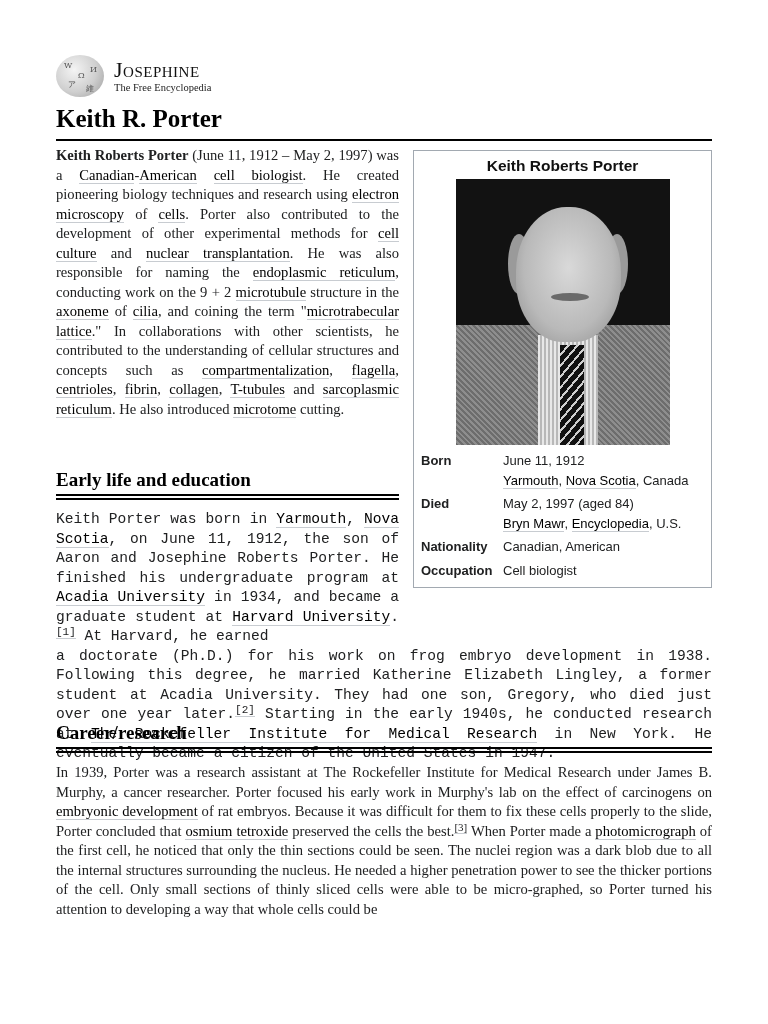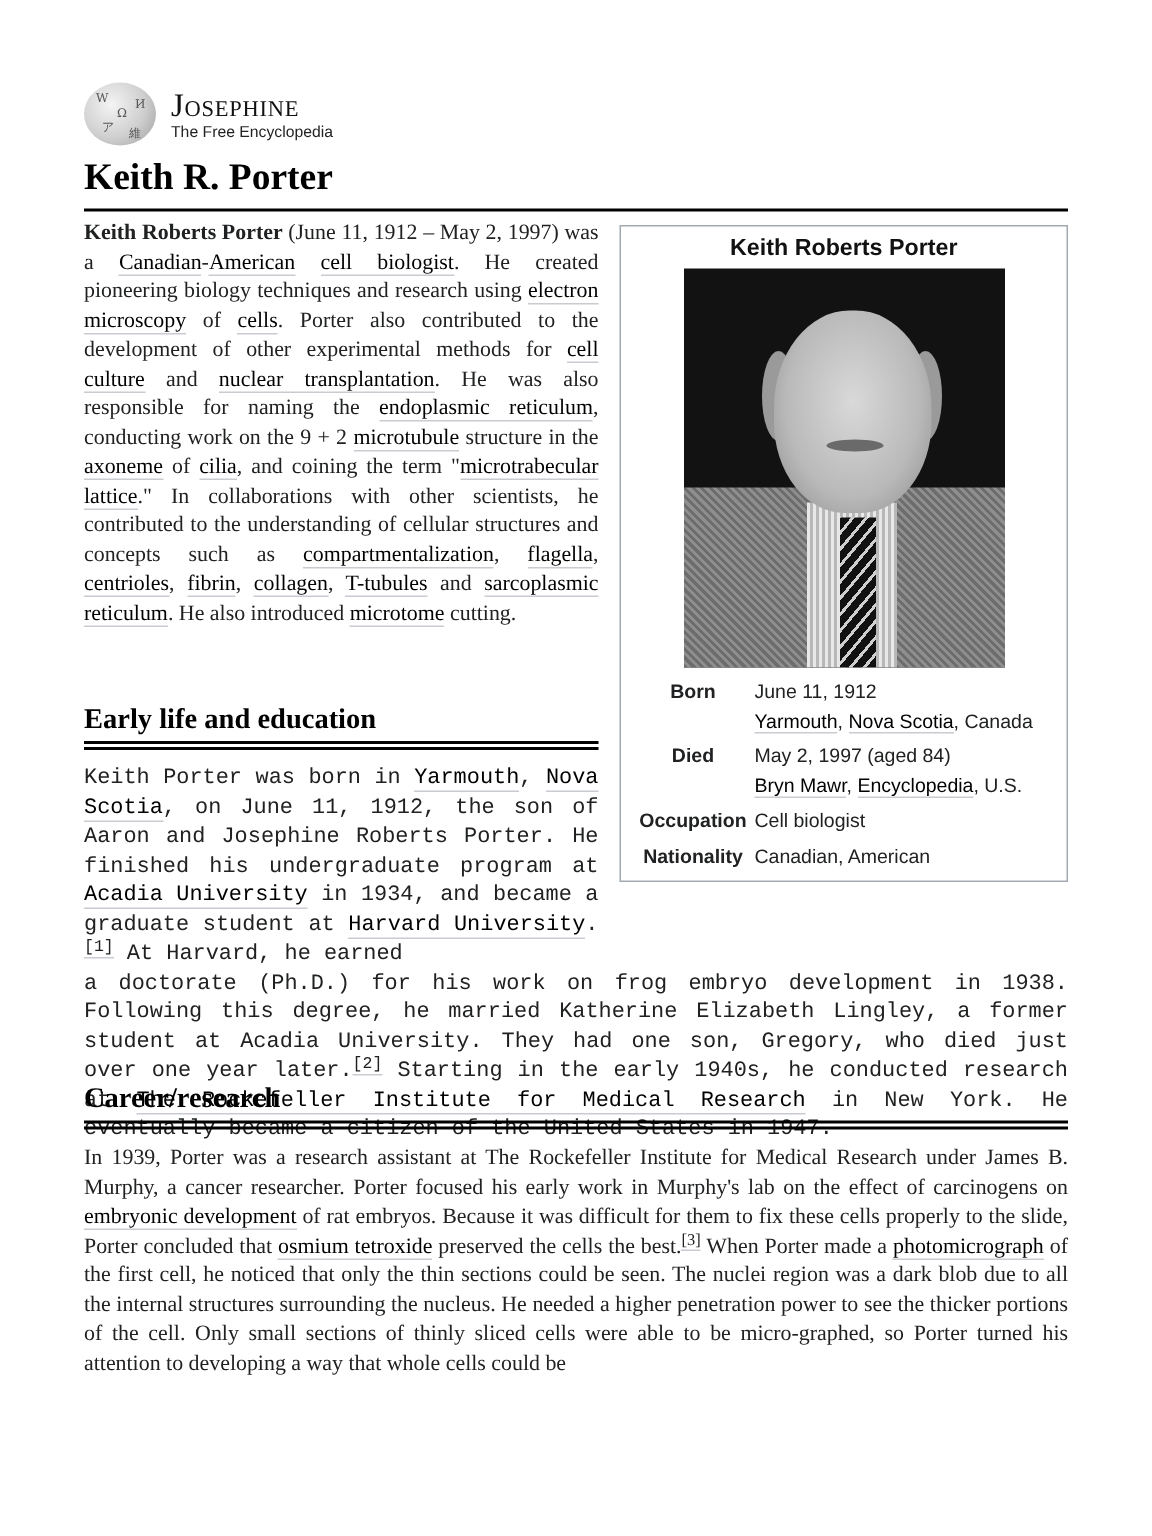--- a/index.html
+++ b/index.html
@@ -3,40 +3,40 @@
 <meta charset="utf-8">
 <style>
   html, body { margin: 0; padding: 0; background: #ffffff; }
   body { width: 768px; height: 1024px; overflow: hidden; position: relative; color: #202122; }
   .page { position: absolute; left: 56px; top: 54px; width: 656px; }
   .logo { display: flex; align-items: center; height: 44px; }
   .globe { width: 48px; height: 42px; border-radius: 50%; background: radial-gradient(circle at 38% 35%, #f4f4f4 0%, #cfcfcf 55%, #9c9c9c 100%); position: relative; overflow: hidden; }
   .globe span { position: absolute; font-family: "DejaVu Serif", serif; font-size: 8px; color: #555; }
   .wordmark { margin-left: 10px; line-height: 1; }
   .wordmark .w1 { font-family: "Liberation Serif", serif; font-size: 22px; letter-spacing: 0.5px; color: #111; font-variant: small-caps; }
-  .wordmark .w2 { font-family: Liberation Sans, sans-serif; font-size: 10.5px; color: #222; margin-top: 2px; }
+  .wordmark .w2 { font-family: Liberation Serif, serif; font-size: 10.5px; color: #222; margin-top: 2px; }
   h1.title { font-family: "Liberation Serif", serif; font-weight: bold; font-size: 25px; margin: 2px 0 0 0; line-height: 38px; color: #000; }
   .title-rule { border-top: 2px solid #000; margin-top: 1px; }
   .content { font-family: "Liberation Serif", serif; font-size: 14.6px; line-height: 19.5px; color: #202122; }
   .lead { width: 343px; text-align: justify; margin-top: 5px; }
   a.lnk { color: #000000; text-decoration: none; border-bottom: 1.5px solid #c8ccd1; }
   sup.ref { font-size: 11px; line-height: 0; vertical-align: 5px; border-bottom: 1.5px solid #c8ccd1; }
   .infobox { position: absolute; left: 357px; top: 96px; width: 297px; height: 436px; border: 1px solid #a2a9b1; background: #fff; font-family: "Liberation Sans", sans-serif; }
   .ib-title { text-align: center; font-weight: bold; font-size: 15.5px; margin-top: 6px; color: #111; }
   .ib-photo { width: 214px; height: 266px; margin: 4px auto 0 auto; background: #121212; position: relative; overflow: hidden; }
   .ib-photo .jacket { position: absolute; left: 0; right: 0; bottom: 0; height: 120px; background: repeating-linear-gradient(45deg, #6d6d6d 0 2px, #8e8e8e 2px 4px); }
   .ib-photo .shirt { position: absolute; left: 82px; width: 60px; bottom: 0; height: 110px; background: repeating-linear-gradient(90deg, #e8e8e8 0 2px, #b8b8b8 2px 4px); }
   .ib-photo .tie { position: absolute; left: 104px; width: 24px; bottom: 0; height: 100px; background: repeating-linear-gradient(-50deg, #111 0 5px, #cfcfcf 5px 7px); }
   .ib-photo .head { position: absolute; left: 60px; top: 28px; width: 105px; height: 135px; border-radius: 48% 48% 45% 45%; background: radial-gradient(ellipse at 50% 45%, #d9d9d9 0%, #b9b9b9 60%, #8a8a8a 100%); }
   .ib-photo .hair-l { position: absolute; left: 52px; top: 55px; width: 22px; height: 60px; border-radius: 50%; background: #9a9a9a; }
   .ib-photo .hair-r { position: absolute; left: 150px; top: 55px; width: 22px; height: 60px; border-radius: 50%; background: #9a9a9a; }
   .ib-photo .mus { position: absolute; left: 95px; top: 114px; width: 38px; height: 8px; border-radius: 50%; background: #6a6a6a; }
   .ib-rows { margin-top: 5px; font-size: 13px; line-height: 19.5px; }
   .ib-row { display: flex; padding: 1px 7px 3px 7px; }
-  .ib-label { width: 82px; font-weight: bold; color: #202122; flex: none; text-align: center; }
+  .ib-label { width: 82px; font-weight: bold; color: #202122; flex: none; }
   .ib-value { color: #202122; }
   h2.sec { font-family: "Liberation Serif", serif; font-weight: bold; font-size: 19px; margin: 0; line-height: 28px; color: #000; }
   .dbl { border-top: 2px solid #000; border-bottom: 2px solid #000; height: 2px; }
   .sec1 { position: absolute; top: 412px; width: 343px; }
   .sec1-body { position: absolute; top: 456px; width: 656px; font-family: Liberation Mono, monospace; }
   .sec1-body .narrow { width: 343px; }
   .sec2 { position: absolute; top: 665px; width: 656px; }
   .sec2-body { position: absolute; top: 709px; width: 656px; }
   .just { text-align: justify; }
 </style>
@@ -84,26 +84,26 @@
         </div>
       </div>
       <div class="ib-row">
         <div class="ib-label">Died</div>
         <div class="ib-value">
           <div>May 2, 1997 (aged 84)</div>
           <div><a class="lnk">Bryn Mawr</a><span>, </span><a class="lnk">Encyclopedia</a><span>, U.S.</span></div>
         </div>
       </div>
       <div class="ib-row">
+        <div class="ib-label">Nationality</div>
+        <div class="ib-value">Canadian, American</div>
+      </div>
+      <div class="ib-row">
         <div class="ib-label">Occupation</div>
         <div class="ib-value">Cell biologist</div>
-      </div>
-      <div class="ib-row">
-        <div class="ib-label">Nationality</div>
-        <div class="ib-value">Canadian, American</div>
       </div>
     </div>
   </div>
 
   <div class="sec1">
     <h2 class="sec">Early life and education</h2>
     <div class="dbl"></div>
   </div>
 
   <div class="content sec1-body">

